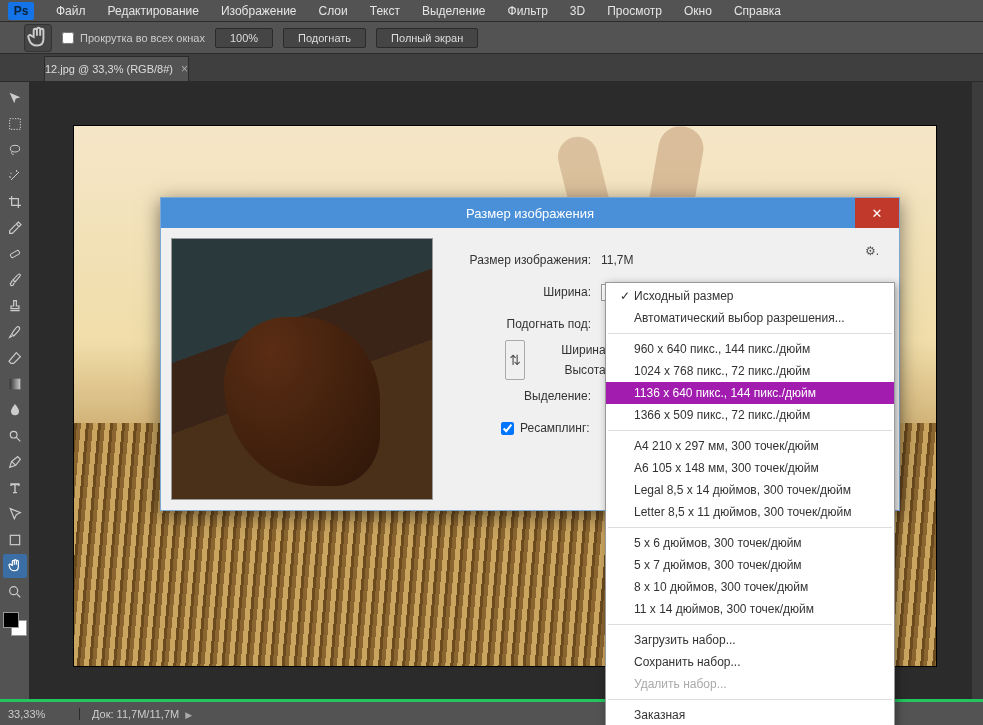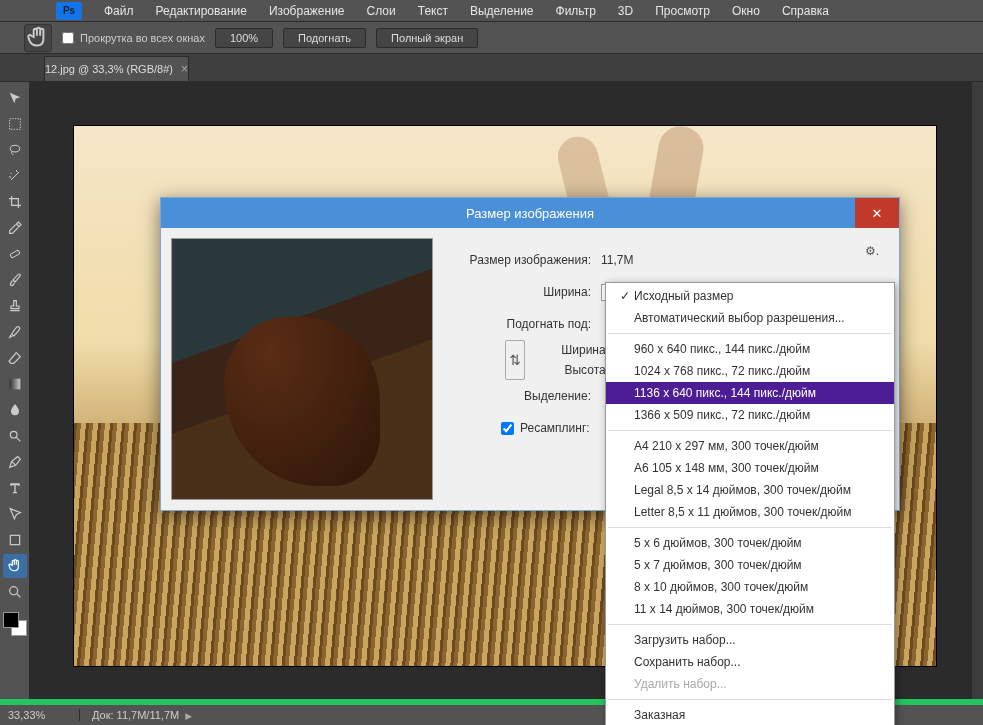--- a/index.html
+++ b/index.html
@@ -1,18 +1,18 @@
 <!DOCTYPE html>
 <html><head>
 <meta charset="utf-8">
 <style>
 *{box-sizing:border-box;margin:0;padding:0;font-family:"Segoe UI",Tahoma,sans-serif;}
 body{width:983px;height:725px;background:#535353;overflow:hidden;position:relative;}
 .menubar{height:22px;background:#535353;display:flex;align-items:center;padding-left:8px;gap:2px;color:#e5e5e5;font-size:12px;border-bottom:1px solid #2b2b2b;}
-.menubar .ps{width:26px;height:18px;background:#1473e6;color:#08233a;font-weight:bold;display:flex;align-items:center;justify-content:center;font-size:10px;border-radius:2px;margin-right:10px;margin-left:48px;}
+.menubar .ps{width:26px;height:18px;background:#1473e6;color:#08233a;font-weight:bold;display:flex;align-items:center;justify-content:center;font-size:12px;border-radius:2px;margin-right:10px;}
 .menubar span{padding:2px 10px;cursor:default;}
 .optbar{height:32px;background:#535353;display:flex;align-items:center;padding-left:24px;gap:10px;border-bottom:1px solid #2b2b2b;}
 .optbar .hand{width:28px;height:28px;background:#454545;border:1px solid #333;border-radius:3px;display:flex;align-items:center;justify-content:center;color:#ccc;}
 .optbar label{display:flex;align-items:center;gap:6px;color:#ccc;font-size:11px;}
 .optbar input[type=checkbox]{width:12px;height:12px;}
 .btn{background:#454545;border:1px solid #2b2b2b;color:#ddd;font-size:11px;padding:3px 14px;border-radius:2px;}
 .tabstrip{height:28px;background:#3f3f3f;display:flex;align-items:flex-end;padding-left:44px;border-bottom:1px solid #2b2b2b;}
 .filetab{background:#535353;color:#ddd;font-size:11px;padding:5px 0;border:1px solid #2b2b2b;border-bottom:none;display:flex;align-items:center;gap:8px;}
 .filetab .x{color:#aaa;font-size:12px;}
 .workspace{position:absolute;top:82px;left:0;right:0;bottom:26px;display:flex;}
@@ -22,21 +22,21 @@
 .tool svg{width:16px;height:16px;}
 .swatches{margin-top:6px;position:relative;width:24px;height:24px;}
 .sw1{position:absolute;top:0;left:0;width:16px;height:16px;background:#000;border:1px solid #999;}
 .sw2{position:absolute;bottom:0;right:0;width:16px;height:16px;background:#fff;border:1px solid #999;}
 .canvas-area{flex:1;background:#2b2b2b;position:relative;overflow:hidden;padding:44px 44px 0 44px;}
 .doc{width:862px;height:540px;background:linear-gradient(180deg,#f5e6c8 0%,#f0dda9 40%,#b58c4a 70%,#7a5c2e 100%);position:relative;box-shadow:0 0 0 1px #000;overflow:hidden;}
 .field{position:absolute;bottom:0;left:0;right:0;height:45%;background:repeating-linear-gradient(95deg,#6b4a1e 0 3px,#8a6530 3px 7px,#c9a560 7px 12px);}
 .hand1{position:absolute;top:10px;left:490px;width:40px;height:90px;background:rgba(194,156,120,0.5);border-radius:20px 20px 6px 6px;transform:rotate(-14deg);}
 .hand2{position:absolute;top:0;left:580px;width:45px;height:95px;background:rgba(194,156,120,0.55);border-radius:22px 22px 6px 6px;transform:rotate(10deg);}
 .rightstrip{width:12px;background:#3c3c3c;border-left:1px solid #2b2b2b;}
-.statusbar{position:absolute;bottom:0;left:0;right:0;height:26px;background:#535353;border-top:6px solid #22c55e;display:flex;align-items:center;color:#ccc;font-size:11px;}
+.statusbar{position:absolute;bottom:0;left:0;right:0;height:26px;background:#535353;border-top:3px solid #22c55e;display:flex;align-items:center;color:#ccc;font-size:11px;}
 .statusbar .zoom{width:80px;padding-left:8px;border-right:1px solid #2b2b2b;}
 .statusbar .docinfo{padding-left:12px;}
 .statusbar .arrow{margin-left:6px;color:#aaa;font-size:9px;}
 
 .dialog{position:absolute;top:197px;left:160px;width:740px;background:#f0f0f0;border:1px solid #7aa7d4;box-shadow:0 4px 18px rgba(0,0,0,0.5);z-index:5;}
 .dlg-title{height:30px;background:#4a90d9;display:flex;align-items:center;justify-content:center;color:#fff;font-size:13px;position:relative;}
 .dlg-close{position:absolute;right:0;top:0;width:44px;height:30px;background:#c0392b;color:#fff;display:flex;align-items:center;justify-content:center;font-size:13px;}
 .dlg-body{display:flex;padding:10px;gap:8px;background:#f0f0f0;}
 .preview{width:262px;height:262px;border:1px solid #999;background:linear-gradient(160deg,#2a3a3c 0 35%,#3a2418 35% 55%,#4a3018 55% 100%);flex-shrink:0;position:relative;overflow:hidden;}
 .preview::after{content:"";position:absolute;top:30%;left:20%;width:60%;height:65%;background:radial-gradient(ellipse at 30% 20%,#5a2d14,#2d1608);border-radius:40% 50% 30% 60%;}
@@ -46,21 +46,21 @@
 .row .val{flex:1;display:flex;align-items:center;gap:6px;}
 .gear{position:absolute;right:20px;top:46px;color:#555;}
 .dimbox{border:1px solid #999;padding:1px 4px;font-size:11px;background:#fff;display:inline-flex;align-items:center;gap:4px;}
 .link-icon{width:20px;height:40px;display:flex;align-items:center;justify-content:center;color:#555;font-size:14px;border:1px solid #aaa;border-radius:2px;margin-right:6px;}
 .chkrow{display:flex;align-items:center;gap:6px;margin-left:60px;}
 .dlg-footer{display:flex;justify-content:center;gap:10px;padding:8px 0 14px 150px;}
 .dlg-btn{width:114px;height:22px;border:1px solid #888;background:#fdfdfd;font-size:12px;border-radius:2px;}
 
 .dropdown{position:absolute;top:282px;left:605px;width:290px;background:#fff;border:1px solid #999;box-shadow:2px 2px 8px rgba(0,0,0,0.35);z-index:10;font-size:12px;color:#333;padding:2px 0;}
 .dd-item{padding:4px 14px;cursor:default;white-space:nowrap;}
-.dd-item.highlight{background:#4c1d95;color:#fff;}
+.dd-item.highlight{background:#a21caf;color:#fff;}
 .dd-item.disabled{color:#aaa;}
 .dd-sep{height:1px;background:#ddd;margin:4px 2px;}
 .dd-check{display:inline-block;width:14px;}
 </style>
 </head>
 <body>
 
 <div class="menubar">
   <div class="ps">Ps</div>
   <span>Файл</span>

